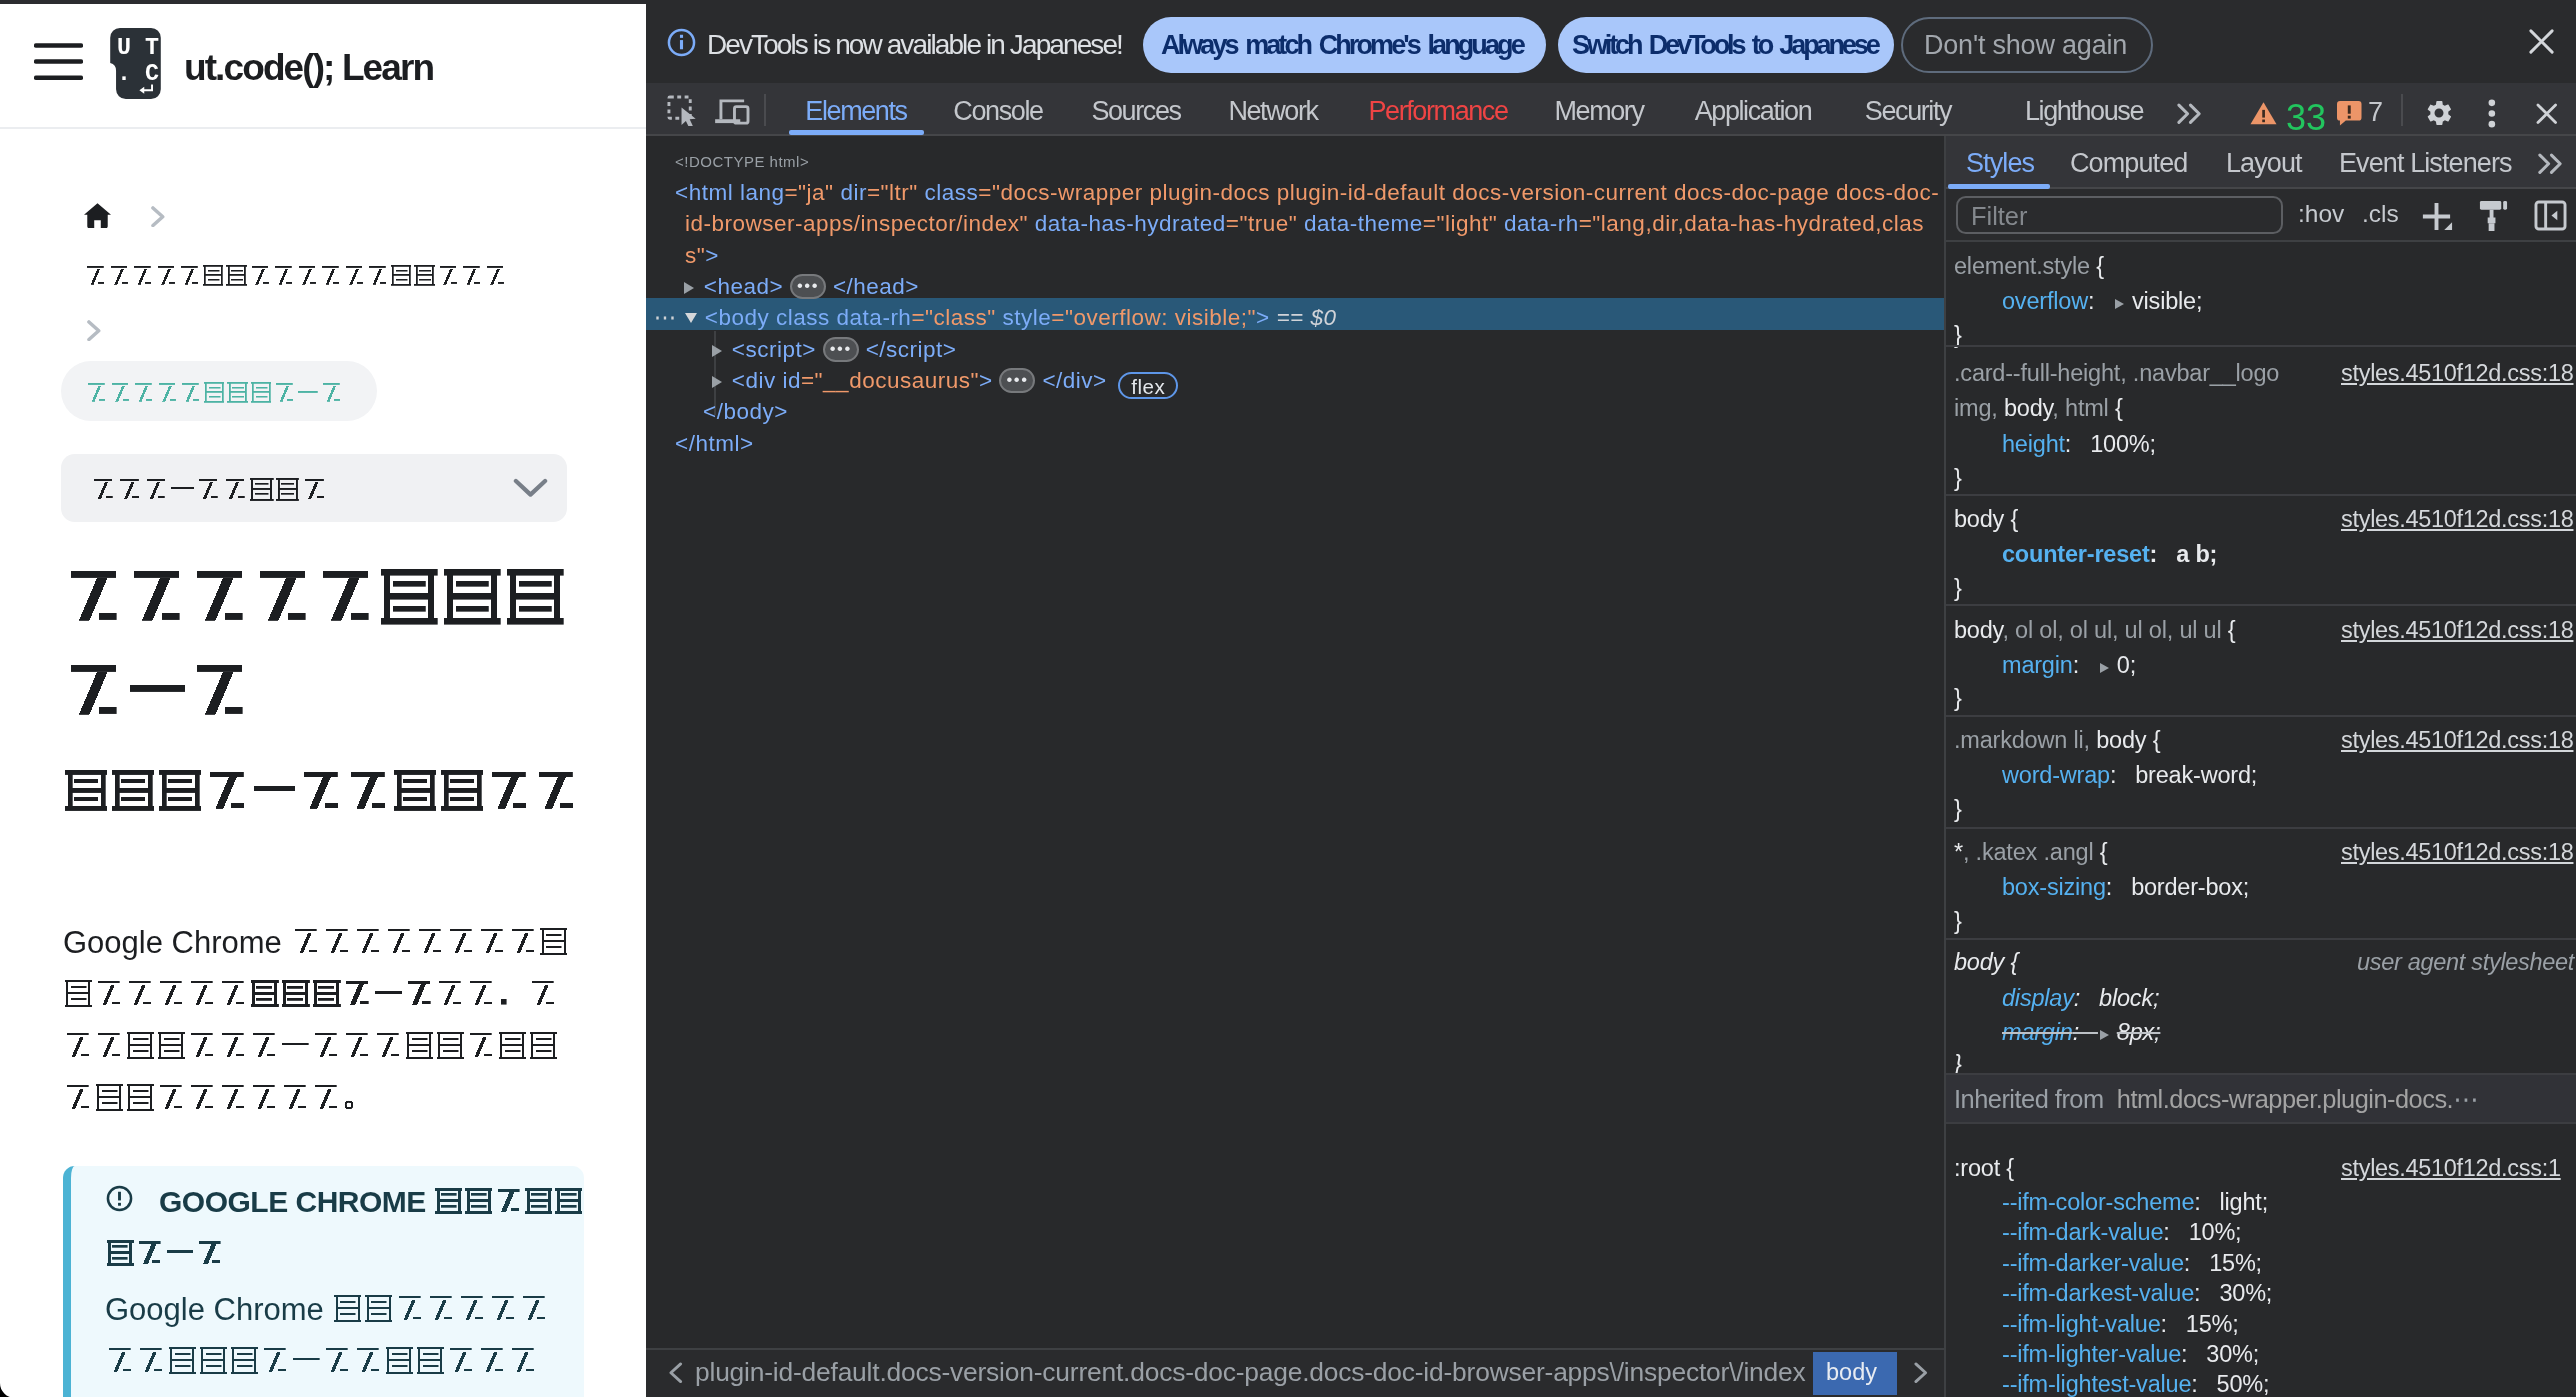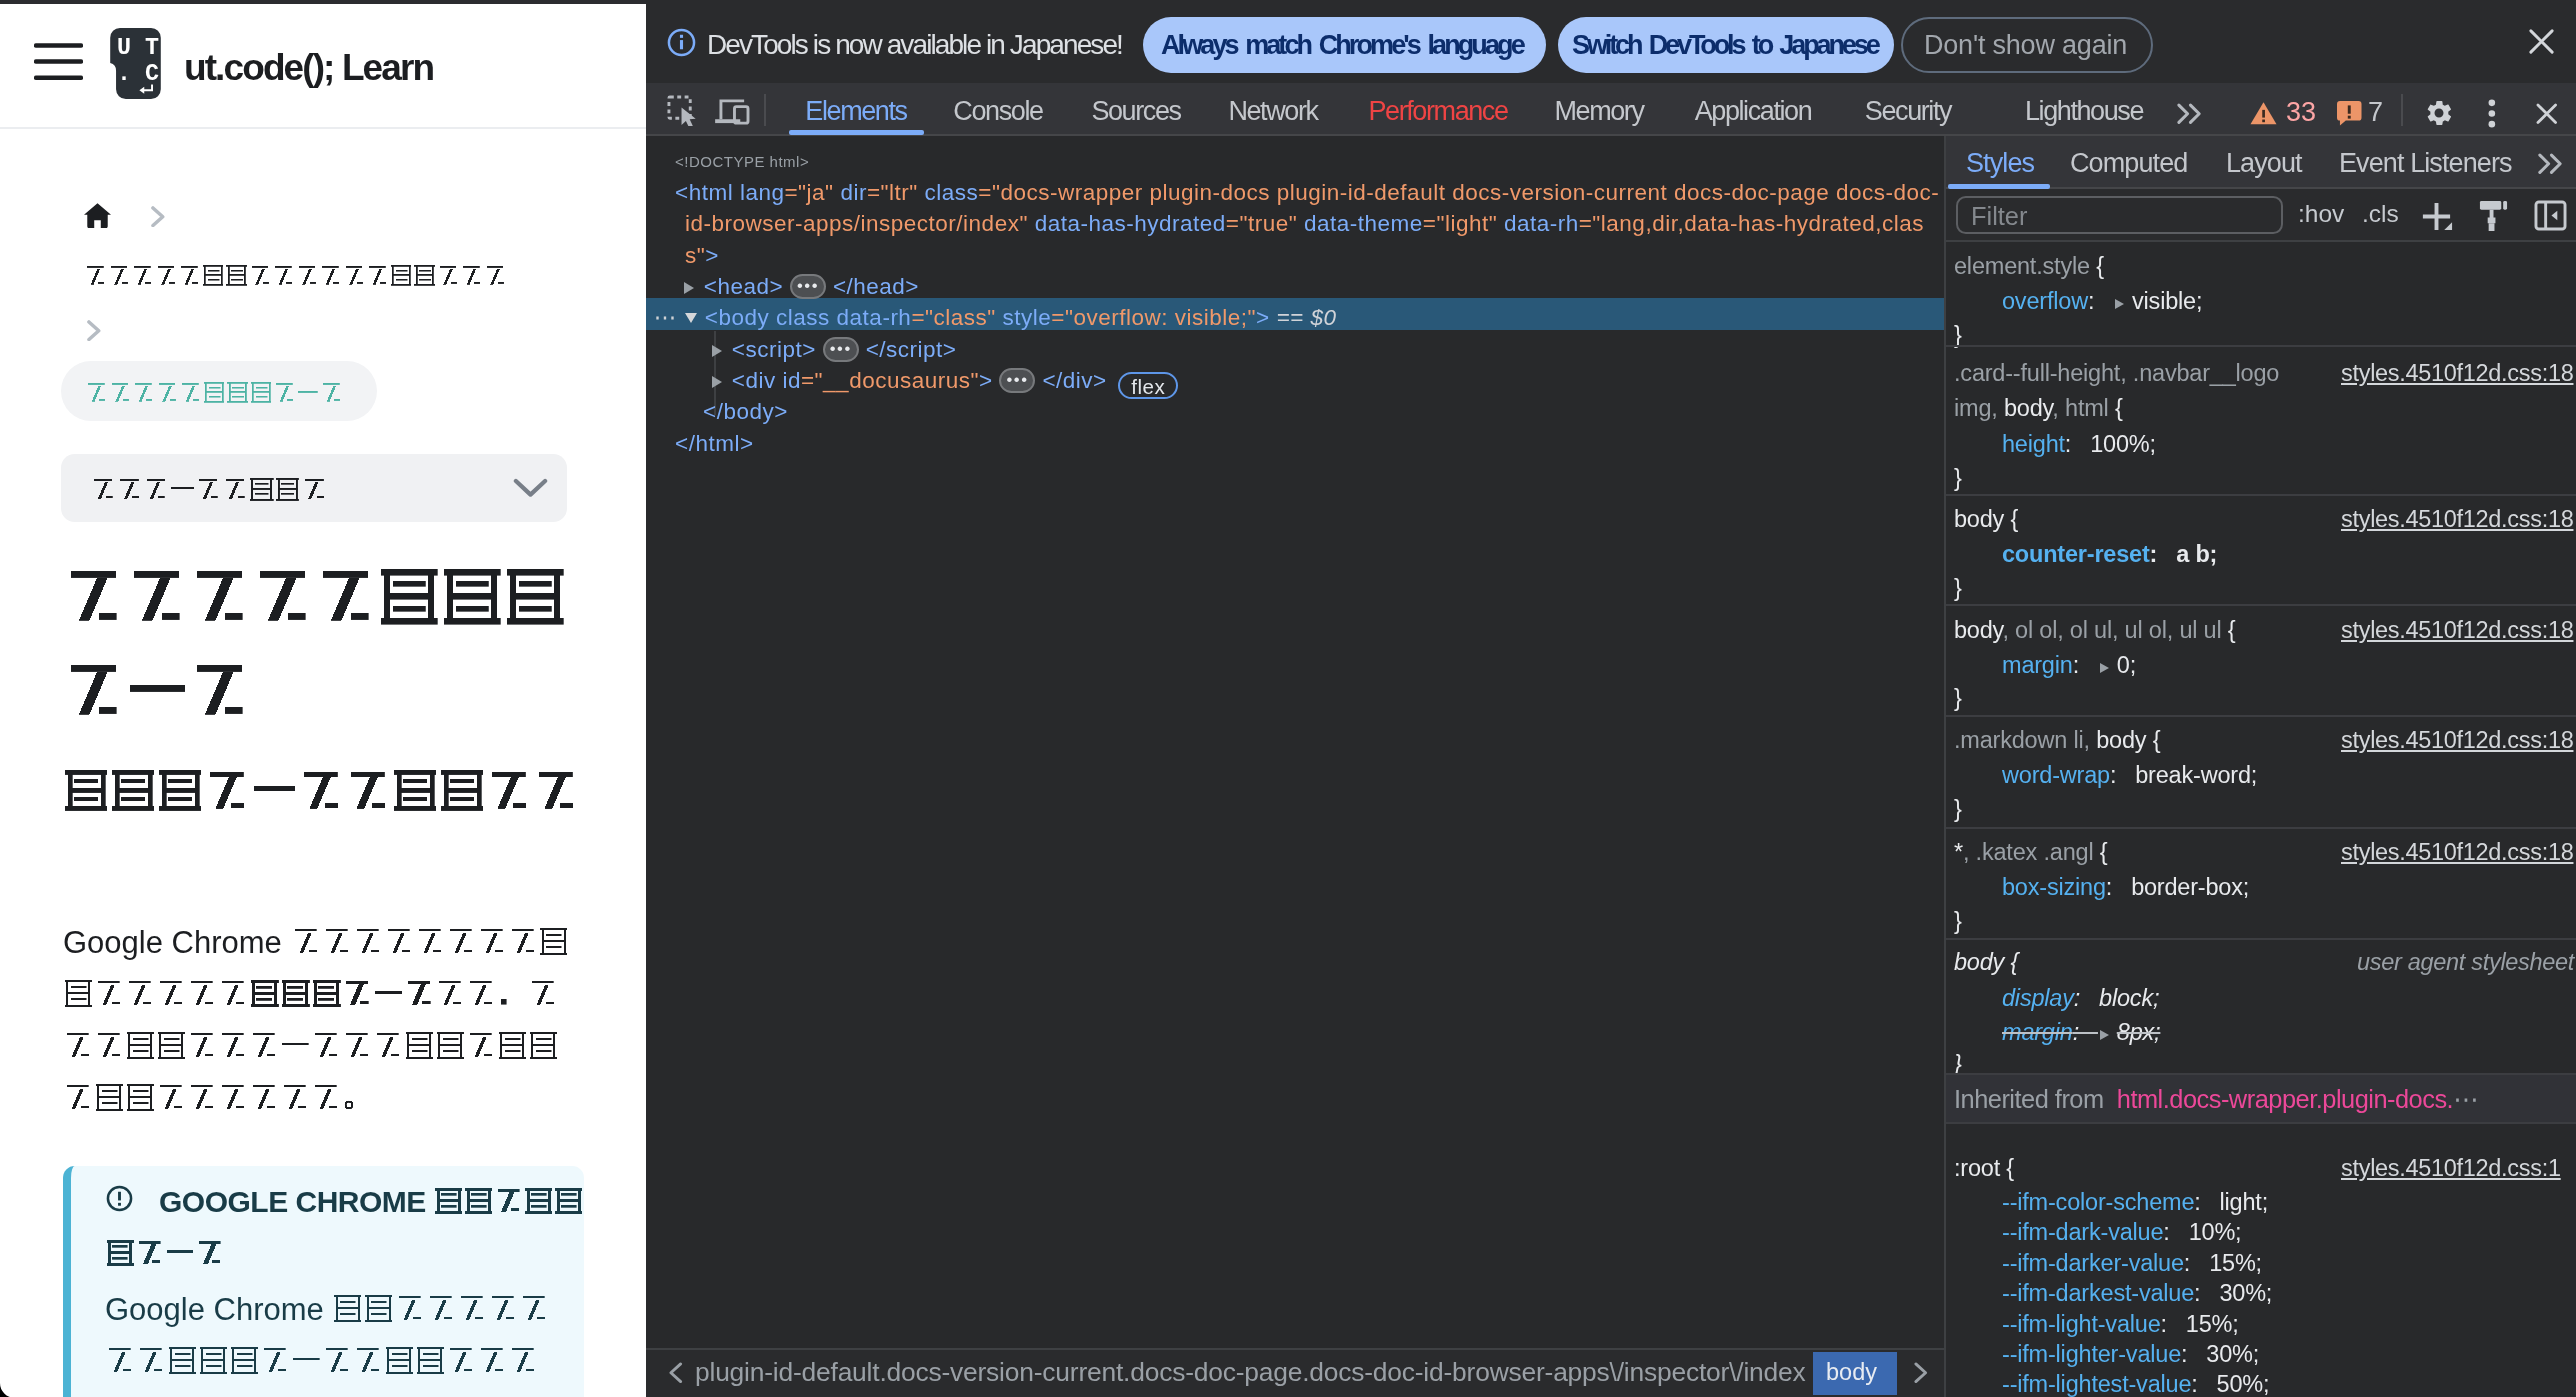--- a/index.html
+++ b/index.html
@@ -148,21 +148,21 @@
       <g stroke="#b4b8be" stroke-width="3.2" fill="none" stroke-linecap="round" stroke-linejoin="round">
         <path d="M4 3 l9 9 -9 9"></path>
         <path d="M16 3 l9 9 -9 9"></path>
       </g>
     </svg>
 <svg class="ab" style="left:1604px;top:101px" width="27" height="24.5" viewBox="0 0 28 25">
       <path d="M14 1 L27.5 24 H0.5 Z" fill="#ec9568"></path>
       <rect x="12.7" y="9" width="2.8" height="8" fill="#3a2a20"></rect>
       <rect x="12.7" y="19" width="2.8" height="2.8" fill="#3a2a20"></rect>
     </svg>
-<div class="ab nw" style="left:1640px;top:97px;font-size:27px;color:#fca5a5;">33</div>
+<div class="ab nw" style="left:1640px;top:97px;font-size:36px;color:#22c55e;">33</div>
 <svg class="ab" style="left:1691px;top:101px" width="24.5" height="24.5" viewBox="0 0 25 25">
       <path d="M3 0 h19 a3 3 0 0 1 3 3 v14 a3 3 0 0 1 -3 3 H9 l-6 5 v-5 H3 a3 3 0 0 1 -3-3 V3 a3 3 0 0 1 3-3 z" fill="#ec9568"></path>
       <rect x="11" y="4.5" width="3" height="8.5" fill="#3a2a20"></rect>
       <rect x="11" y="15" width="3" height="3" fill="#3a2a20"></rect>
     </svg>
 <div class="ab nw" style="left:1722px;top:97px;font-size:27px;color:#c4c7cc;">7</div>
 <div class="ab" style="left:1755px;top:94px;width:2px;height:32px;background:#4a4b4f;"></div>
 <svg class="ab" style="left:1778px;top:98px" width="30" height="30" viewBox="0 0 24 24">
       <path fill="#cfd2d6" d="M19.4 13c.04-.32.06-.66.06-1s-.02-.68-.07-1l2.03-1.58c.18-.14.23-.41.11-.61l-1.92-3.32c-.12-.21-.37-.29-.59-.21l-2.39.96c-.5-.38-1.03-.7-1.62-.94L14.7 2.81c-.04-.24-.24-.41-.48-.41h-3.84c-.24 0-.43.17-.47.41l-.36 2.54c-.59.24-1.13.57-1.62.94l-2.39-.96c-.22-.09-.47 0-.59.21L3.03 8.8c-.12.21-.08.47.11.61L5.17 11c-.05.32-.08.66-.08 1s.03.68.08 1l-2.03 1.58c-.18.14-.23.41-.11.61l1.92 3.32c.12.21.37.29.59.21l2.39-.96c.5.38 1.03.7 1.62.94l.36 2.54c.04.24.23.41.47.41h3.84c.24 0 .44-.17.47-.41l.36-2.54c.59-.24 1.13-.56 1.62-.94l2.39.96c.22.09.47 0 .59-.21l1.92-3.32c.12-.21.07-.47-.11-.61L19.4 13zM12 15.6c-1.98 0-3.6-1.62-3.6-3.6s1.62-3.6 3.6-3.6 3.6 1.62 3.6 3.6-1.62 3.6-3.6 3.6z"></path>
     </svg>
@@ -265,21 +265,21 @@
 <div class="ab nw" style="left:1695px;top:839px;font-size:23.5px;color:#d4d7db;text-decoration:underline;letter-spacing:-0.3px;">styles.4510f12d.css:18</div>
 <div class="ab nw" style="left:1345px;top:874px;font-size:23.5px;letter-spacing:-0.2px;"><span style=""><span class="cyan">box-sizing</span><span class="white">:&nbsp;&nbsp; </span><span class="white">border-box;</span></span></div>
 <div class="ab nw" style="left:1308px;top:908px;font-size:23.5px;letter-spacing:-0.2px;"><span class="white">}</span></div>
 <div class="ab" style="left:1300px;top:938px;width:632px;height:2px;background:#3c3d41;"></div>
 <div class="ab nw" style="left:1308px;top:949px;font-size:23.5px;letter-spacing:-0.2px;"><span class="white"><i style="font-style:italic">body {</i></span></div>
 <div class="ab nw" style="left:1711px;top:949px;font-size:23.5px;color:#9aa0a6;font-style:italic;letter-spacing:-0.3px;">user agent stylesheet</div>
 <div class="ab nw" style="left:1345px;top:985px;font-size:23.5px;letter-spacing:-0.2px;"><i style="font-style:italic"><span style=""><span class="cyan">display</span><span class="white">:&nbsp;&nbsp; </span><span class="white">block;</span></span></i></div>
 <div class="ab nw" style="left:1345px;top:1019px;font-size:23.5px;letter-spacing:-0.2px;"><i style="font-style:italic"><span style="text-decoration:line-through;"><span class="cyan">margin</span><span class="white">:&nbsp;&nbsp; </span><span style="display:inline-block;width:0;height:0;border-left:9.8px solid #9aa0a6;border-top:5.9px solid transparent;border-bottom:5.9px solid transparent;margin:0 7.8px 0 2px;"></span><span class="white">8px;</span></span></i></div>
 <div class="ab nw" style="left:1308px;top:1051px;font-size:23.5px;letter-spacing:-0.2px;"><span class="white"><i style="font-style:italic">}</i></span></div>
 <div class="ab" style="left:1300px;top:1073px;width:632px;height:51px;background:#313237;border-top:2px solid #3c3d41;border-bottom:2px solid #3c3d41;"></div>
-<div class="ab nw" style="left:1308px;top:1084px;font-size:25.4px;letter-spacing:-0.5px;"><span class="gray">Inherited from&nbsp;&nbsp;</span><span style="color:#ec4899;">html.docs-wrapper.plugin-docs.</span><span class="gray">⋯</span></div>
+<div class="ab nw" style="left:1308px;top:1084px;font-size:25.4px;letter-spacing:-0.5px;"><span class="gray">Inherited from&nbsp;&nbsp;</span><span style="color:#a3a3a3;">html.docs-wrapper.plugin-docs.</span><span class="gray">⋯</span></div>
 <div class="ab nw" style="left:1308px;top:1155px;font-size:23.5px;letter-spacing:-0.2px;"><span class="white">:root {</span></div>
 <div class="ab nw" style="left:1695px;top:1155px;font-size:23.5px;color:#d4d7db;text-decoration:underline;letter-spacing:-0.3px;">styles.4510f12d.css:1</div>
 <div class="ab nw" style="left:1345px;top:1189px;font-size:23.5px;letter-spacing:-0.2px;"><span style=""><span class="cyan">--ifm-color-scheme</span><span class="white">:&nbsp;&nbsp; </span><span class="white">light;</span></span></div>
 <div class="ab nw" style="left:1345px;top:1219px;font-size:23.5px;letter-spacing:-0.2px;"><span style=""><span class="cyan">--ifm-dark-value</span><span class="white">:&nbsp;&nbsp; </span><span class="white">10%;</span></span></div>
 <div class="ab nw" style="left:1345px;top:1250px;font-size:23.5px;letter-spacing:-0.2px;"><span style=""><span class="cyan">--ifm-darker-value</span><span class="white">:&nbsp;&nbsp; </span><span class="white">15%;</span></span></div>
 <div class="ab nw" style="left:1345px;top:1280px;font-size:23.5px;letter-spacing:-0.2px;"><span style=""><span class="cyan">--ifm-darkest-value</span><span class="white">:&nbsp;&nbsp; </span><span class="white">30%;</span></span></div>
 <div class="ab nw" style="left:1345px;top:1311px;font-size:23.5px;letter-spacing:-0.2px;"><span style=""><span class="cyan">--ifm-light-value</span><span class="white">:&nbsp;&nbsp; </span><span class="white">15%;</span></span></div>
 <div class="ab nw" style="left:1345px;top:1341px;font-size:23.5px;letter-spacing:-0.2px;"><span style=""><span class="cyan">--ifm-lighter-value</span><span class="white">:&nbsp;&nbsp; </span><span class="white">30%;</span></span></div>
 <div class="ab nw" style="left:1345px;top:1371px;font-size:23.5px;letter-spacing:-0.2px;"><span style=""><span class="cyan">--ifm-lightest-value</span><span class="white">:&nbsp;&nbsp; </span><span class="white">50%;</span></span></div>
 </div>

